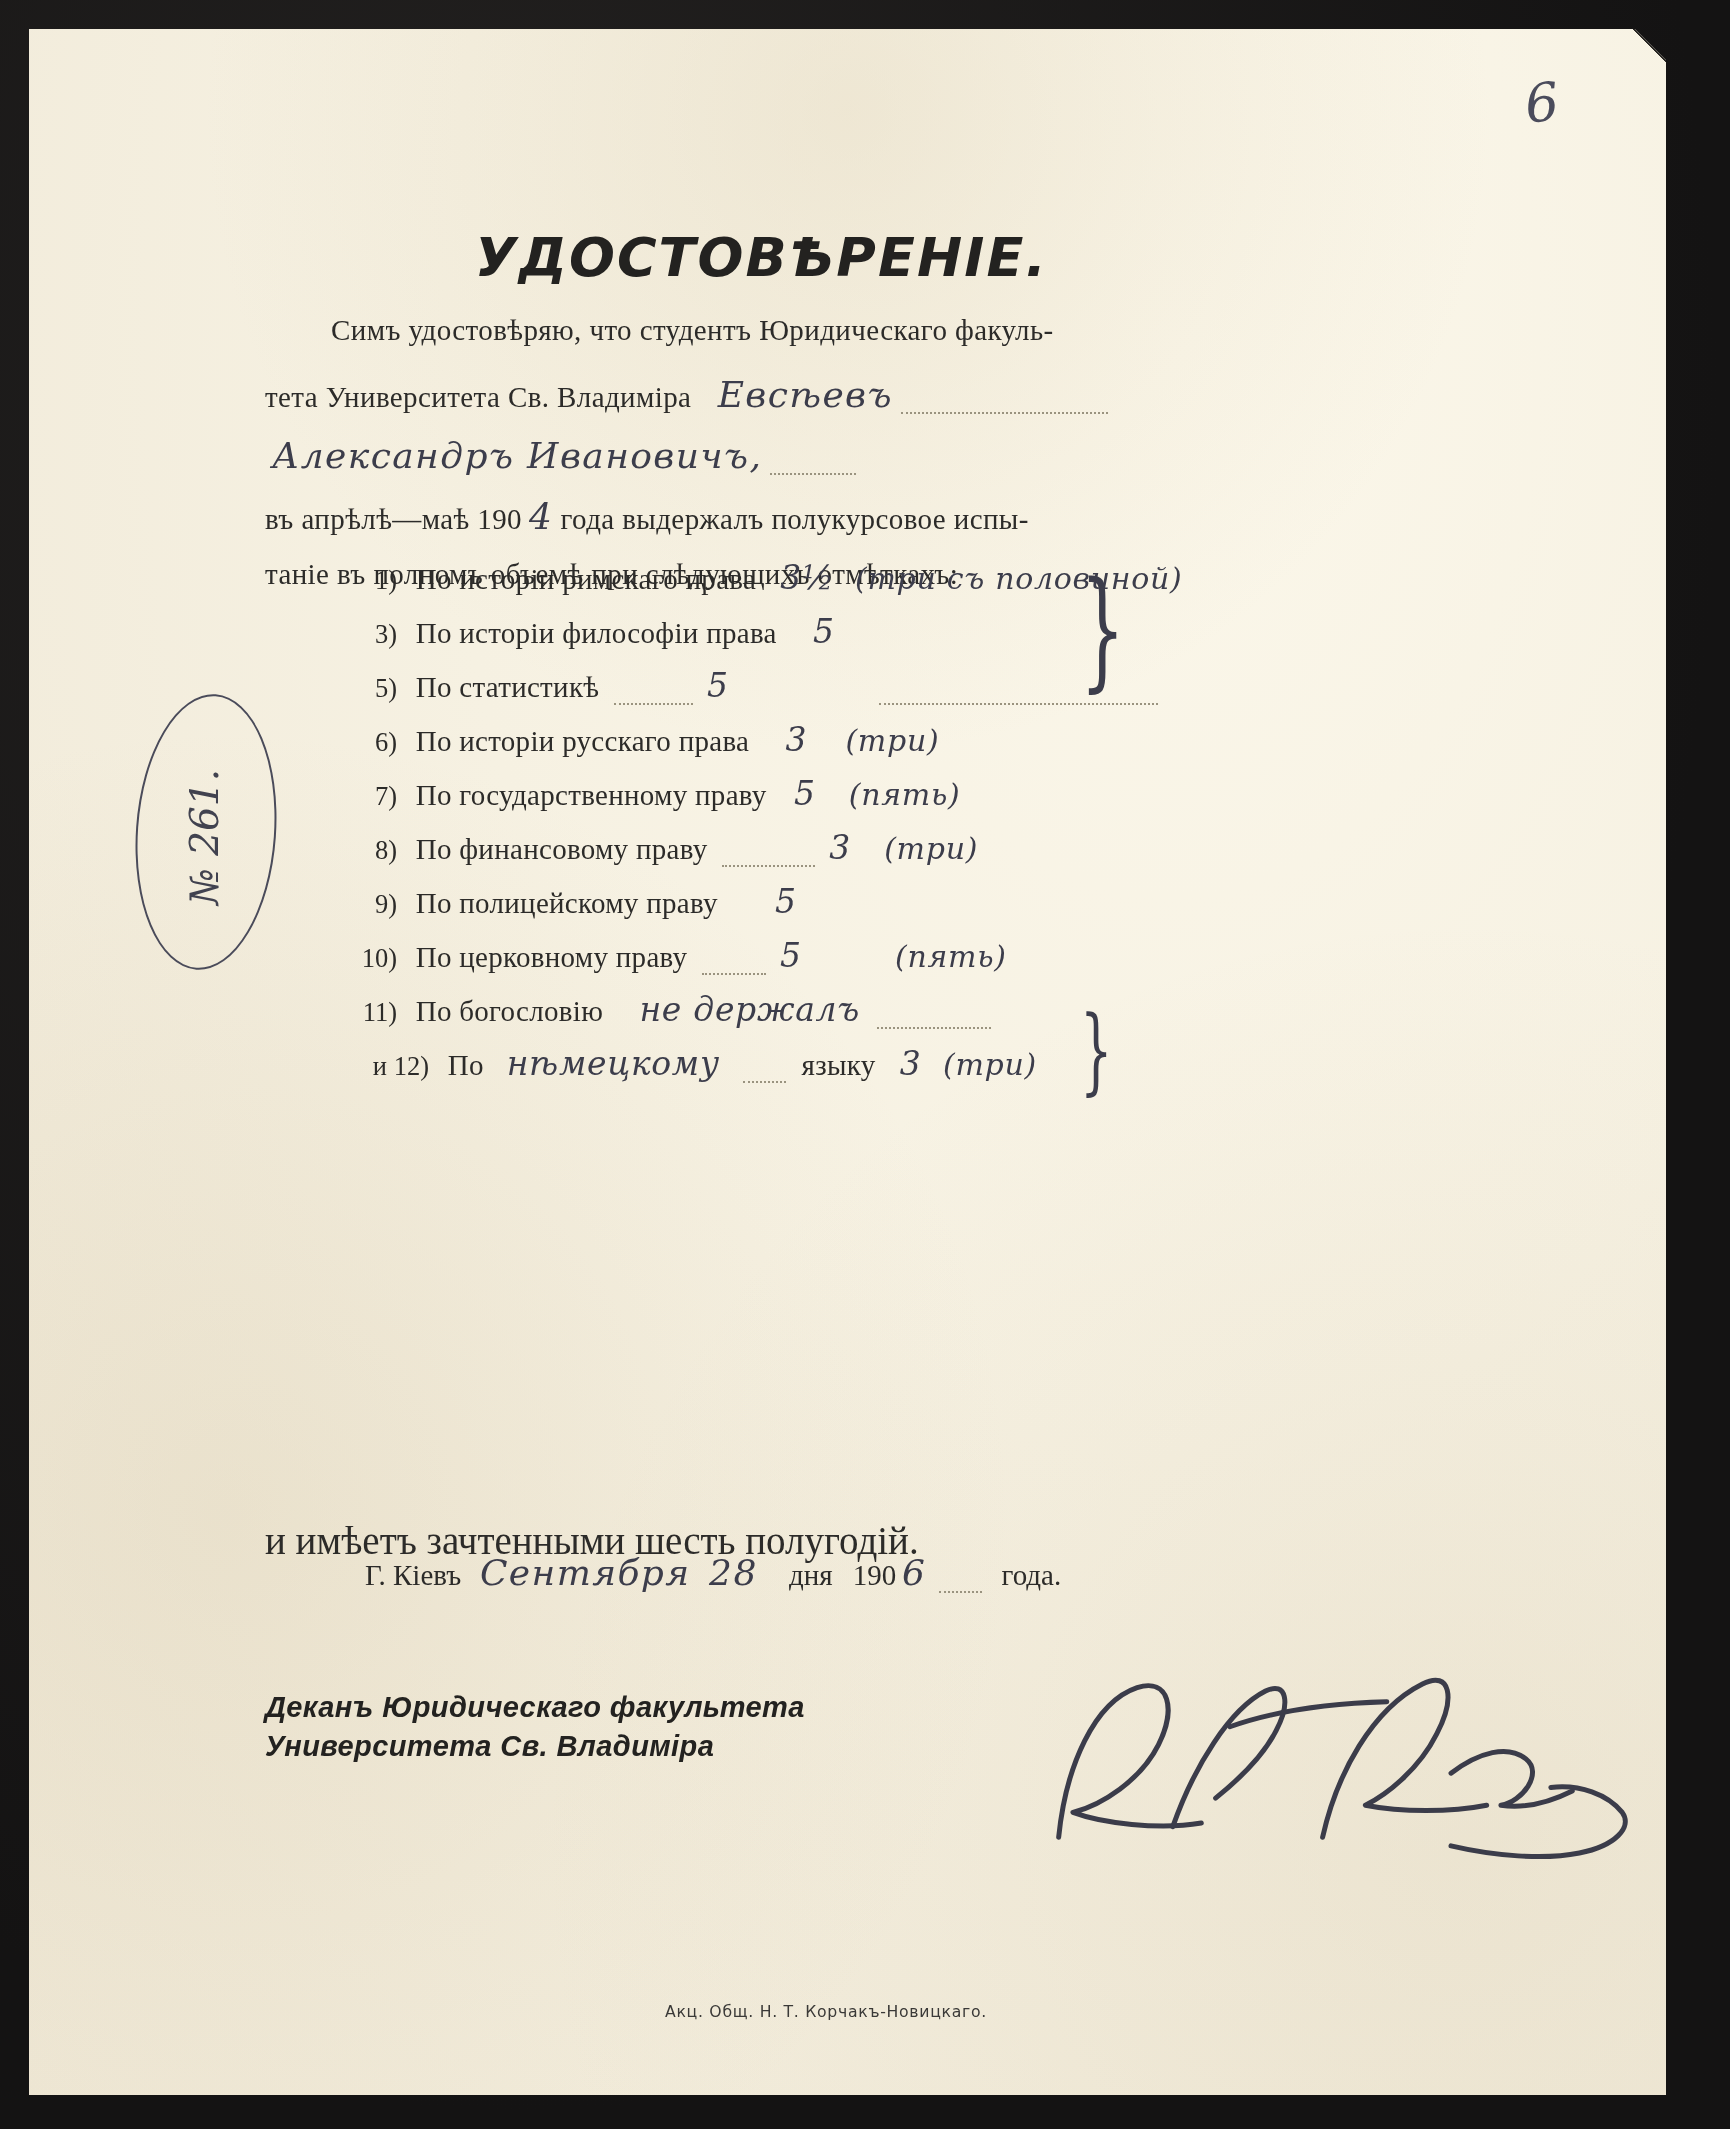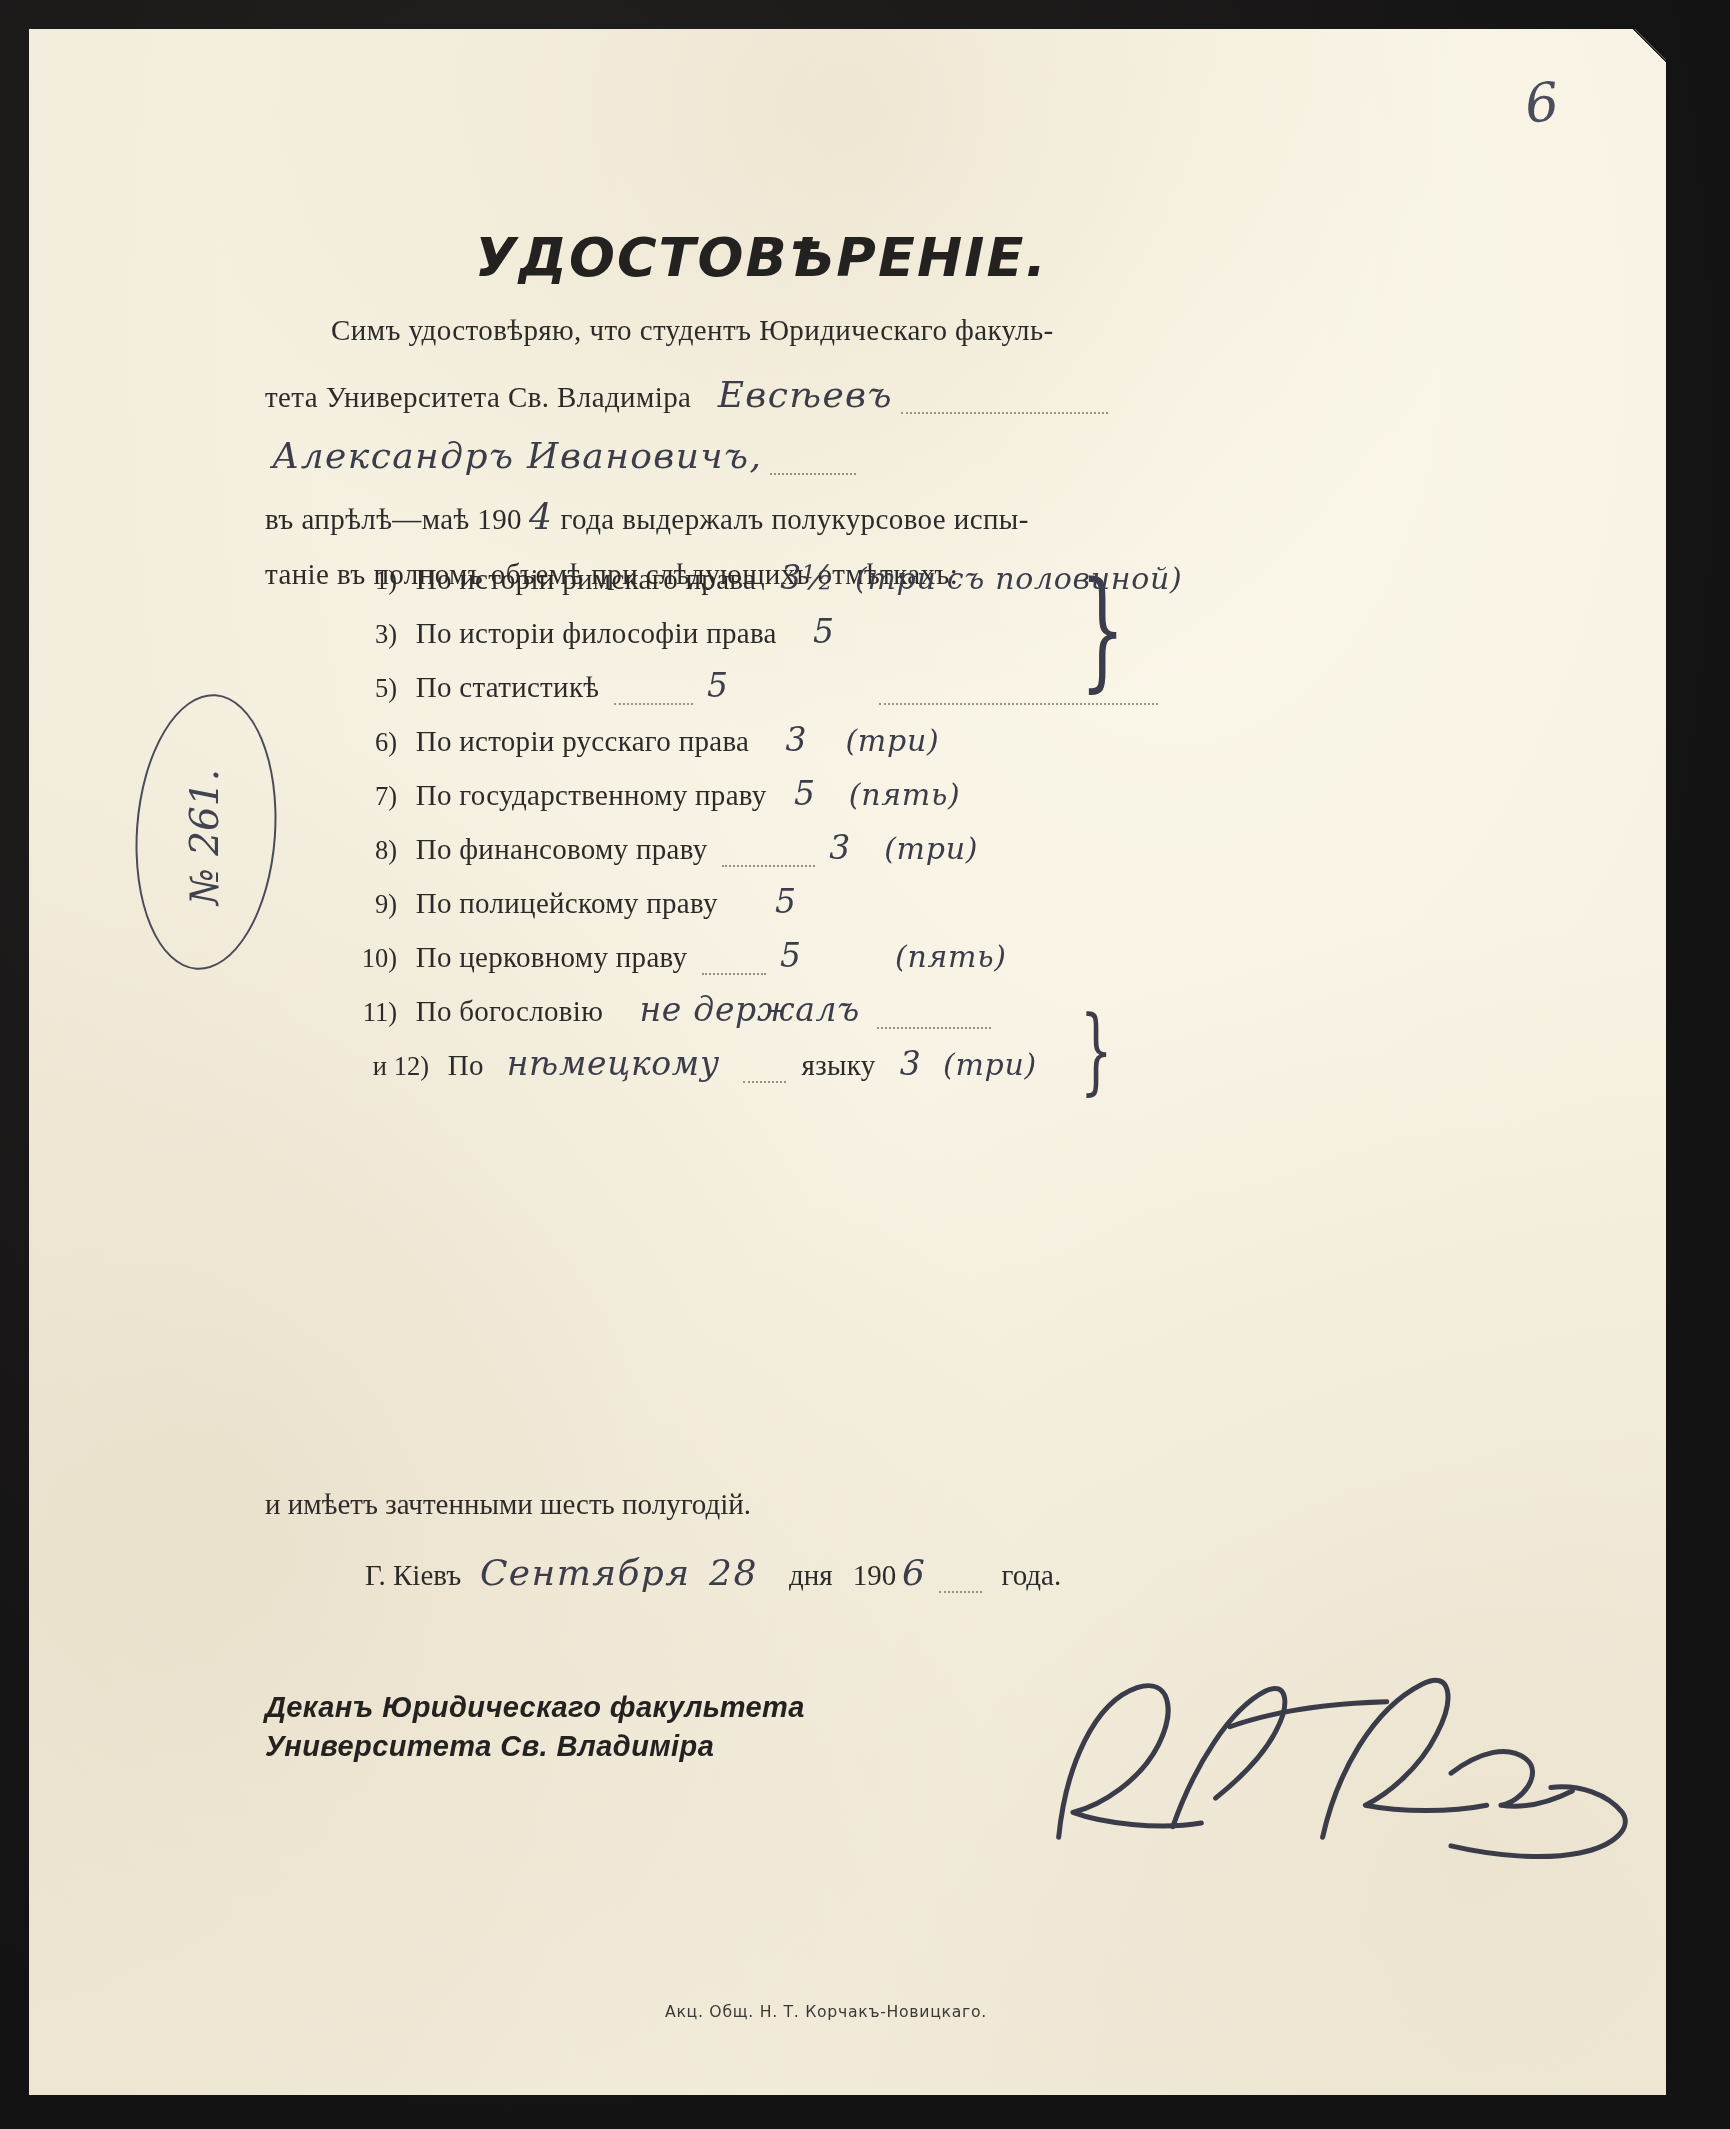--- a/index.html
+++ b/index.html
@@ -195,23 +195,23 @@
     font-size: 39px;
     color: #41424f;
     transform: rotate(-90deg);
     white-space: nowrap;
   }
 
   
   #closing {
     position: absolute;
     left: 236px;
-    top: 1459px;
+    top: 1489px;
     width: 1187px;
-    font-size: 29px;
+    font-size: 39px;
     color: #2c2b29;
   }
   #place-line {
     position: absolute;
     left: 336px;
     top: 1523px;
     font-size: 29px;
     white-space: nowrap;
     color: #2c2b29;
   }

